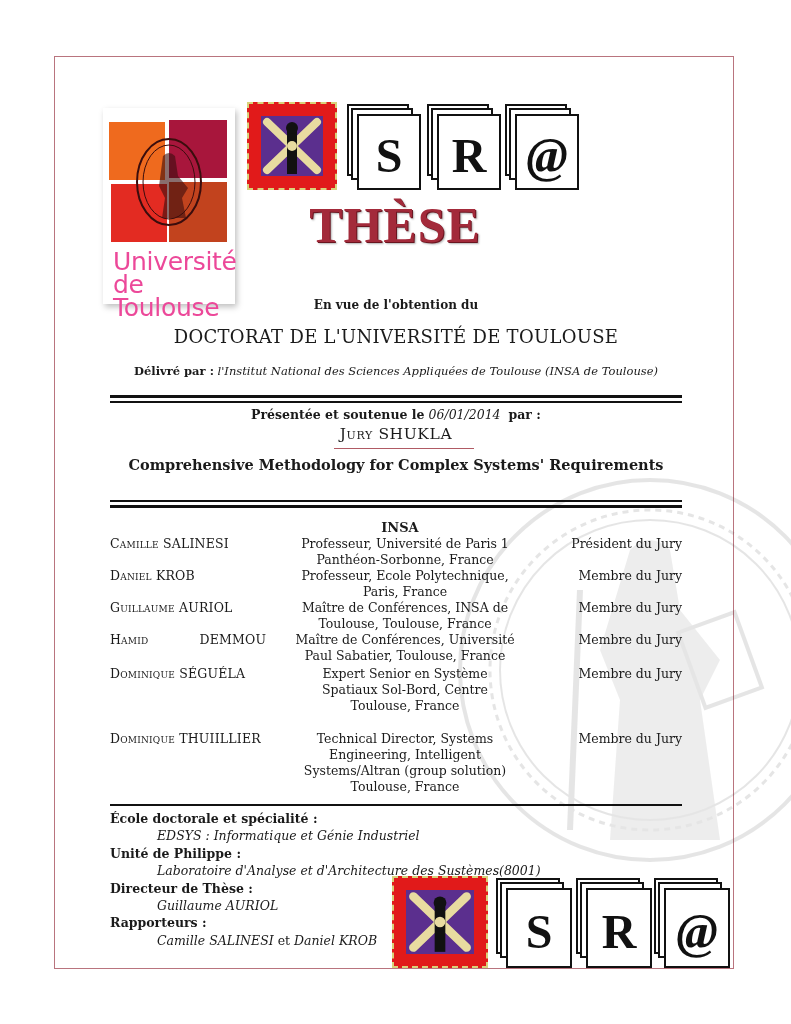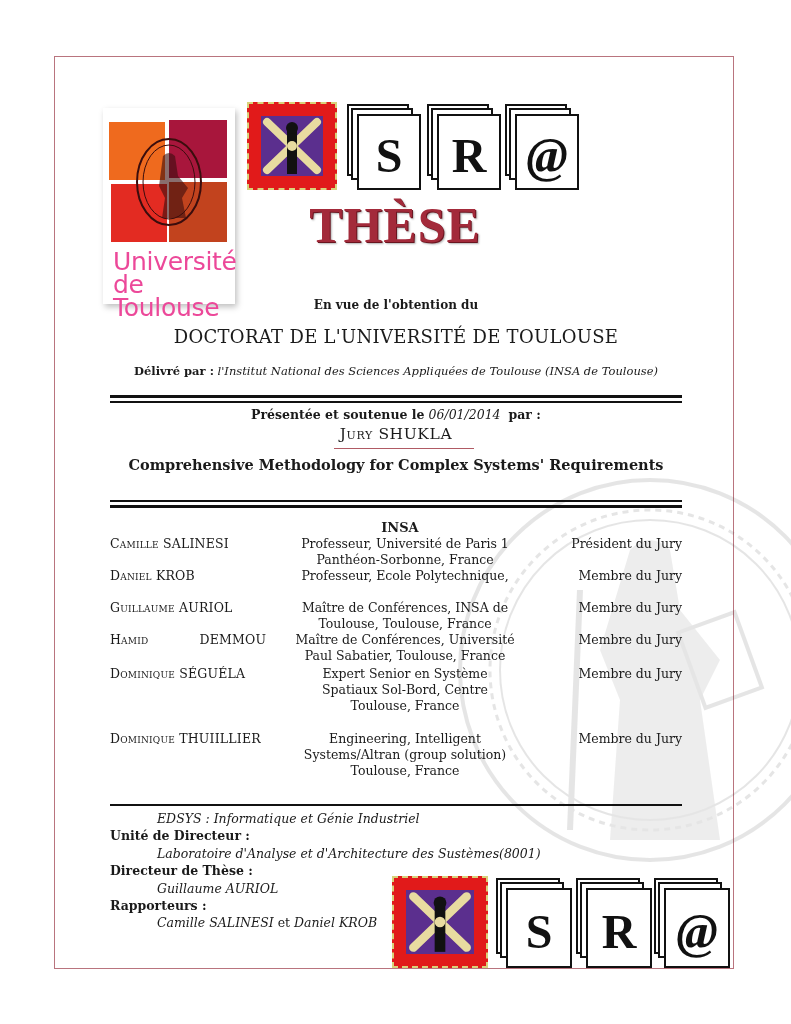--- a/index.html
+++ b/index.html
@@ -140,20 +140,21 @@
   <div class="jury-aff">
       <div>Professeur, Université de Paris 1</div>
       <div>Panthéon-Sorbonne, France</div>
     </div>
   <div class="jury-role">Président du Jury</div>
 </div>
 <div class="jury-row" style="top:568px;">
   <div class="jury-name"><span>Daniel</span> <span style="font-variant:normal;">KROB</span></div>
   <div class="jury-aff">
       <div>Professeur, Ecole Polytechnique,</div>
+      <div>Paris, France</div>
     </div>
   <div class="jury-role">Membre du Jury</div>
 </div>
 <div class="jury-row" style="top:600px;">
   <div class="jury-name"><span>Guillaume</span> <span style="font-variant:normal;">AURIOL</span></div>
   <div class="jury-aff">
       <div>Maître de Conférences, INSA de</div>
       <div>Toulouse, Toulouse, France</div>
     </div>
   <div class="jury-role">Membre du Jury</div>
@@ -171,32 +172,34 @@
   <div class="jury-aff">
       <div>Expert Senior en Système</div>
       <div>Spatiaux Sol-Bord, Centre</div>
       <div>Toulouse, France</div>
     </div>
   <div class="jury-role">Membre du Jury</div>
 </div>
 <div class="jury-row" style="top:731px;">
   <div class="jury-name"><span>Dominique</span> <span style="font-variant:normal;">THUIILLIER</span></div>
   <div class="jury-aff">
+      <div>Technical Director, Systems</div>
       <div>Engineering, Intelligent</div>
       <div>Systems/Altran (group solution)</div>
       <div>Toulouse, France</div>
     </div>
   <div class="jury-role">Membre du Jury</div>
 </div>
 
 <div class="abs rule" style="top:804px;height:1.5px;"></div>
 
 <div class="abs info" style="top:810px;">
+  <div class="lbl">École doctorale et spécialité :</div>
   <div class="val">EDSYS : Informatique et Génie Industriel</div>
-  <div class="lbl">Unité de Directeur :</div>
+  <div class="lbl">Unité de Philippe :</div>
   <div class="val">Laboratoire d'Analyse et d'Architecture des Sustèmes(8001)</div>
   <div class="lbl">Directeur de Thèse :</div>
   <div class="val">Guillaume AURIOL</div>
   <div class="lbl">Rapporteurs :</div>
   <div class="val">
     <span>Camille SALINESI</span>
     <span style="font-style:normal;margin-top:12px;">et</span>
     <span>Daniel KROB</span>
   </div>
 </div>

